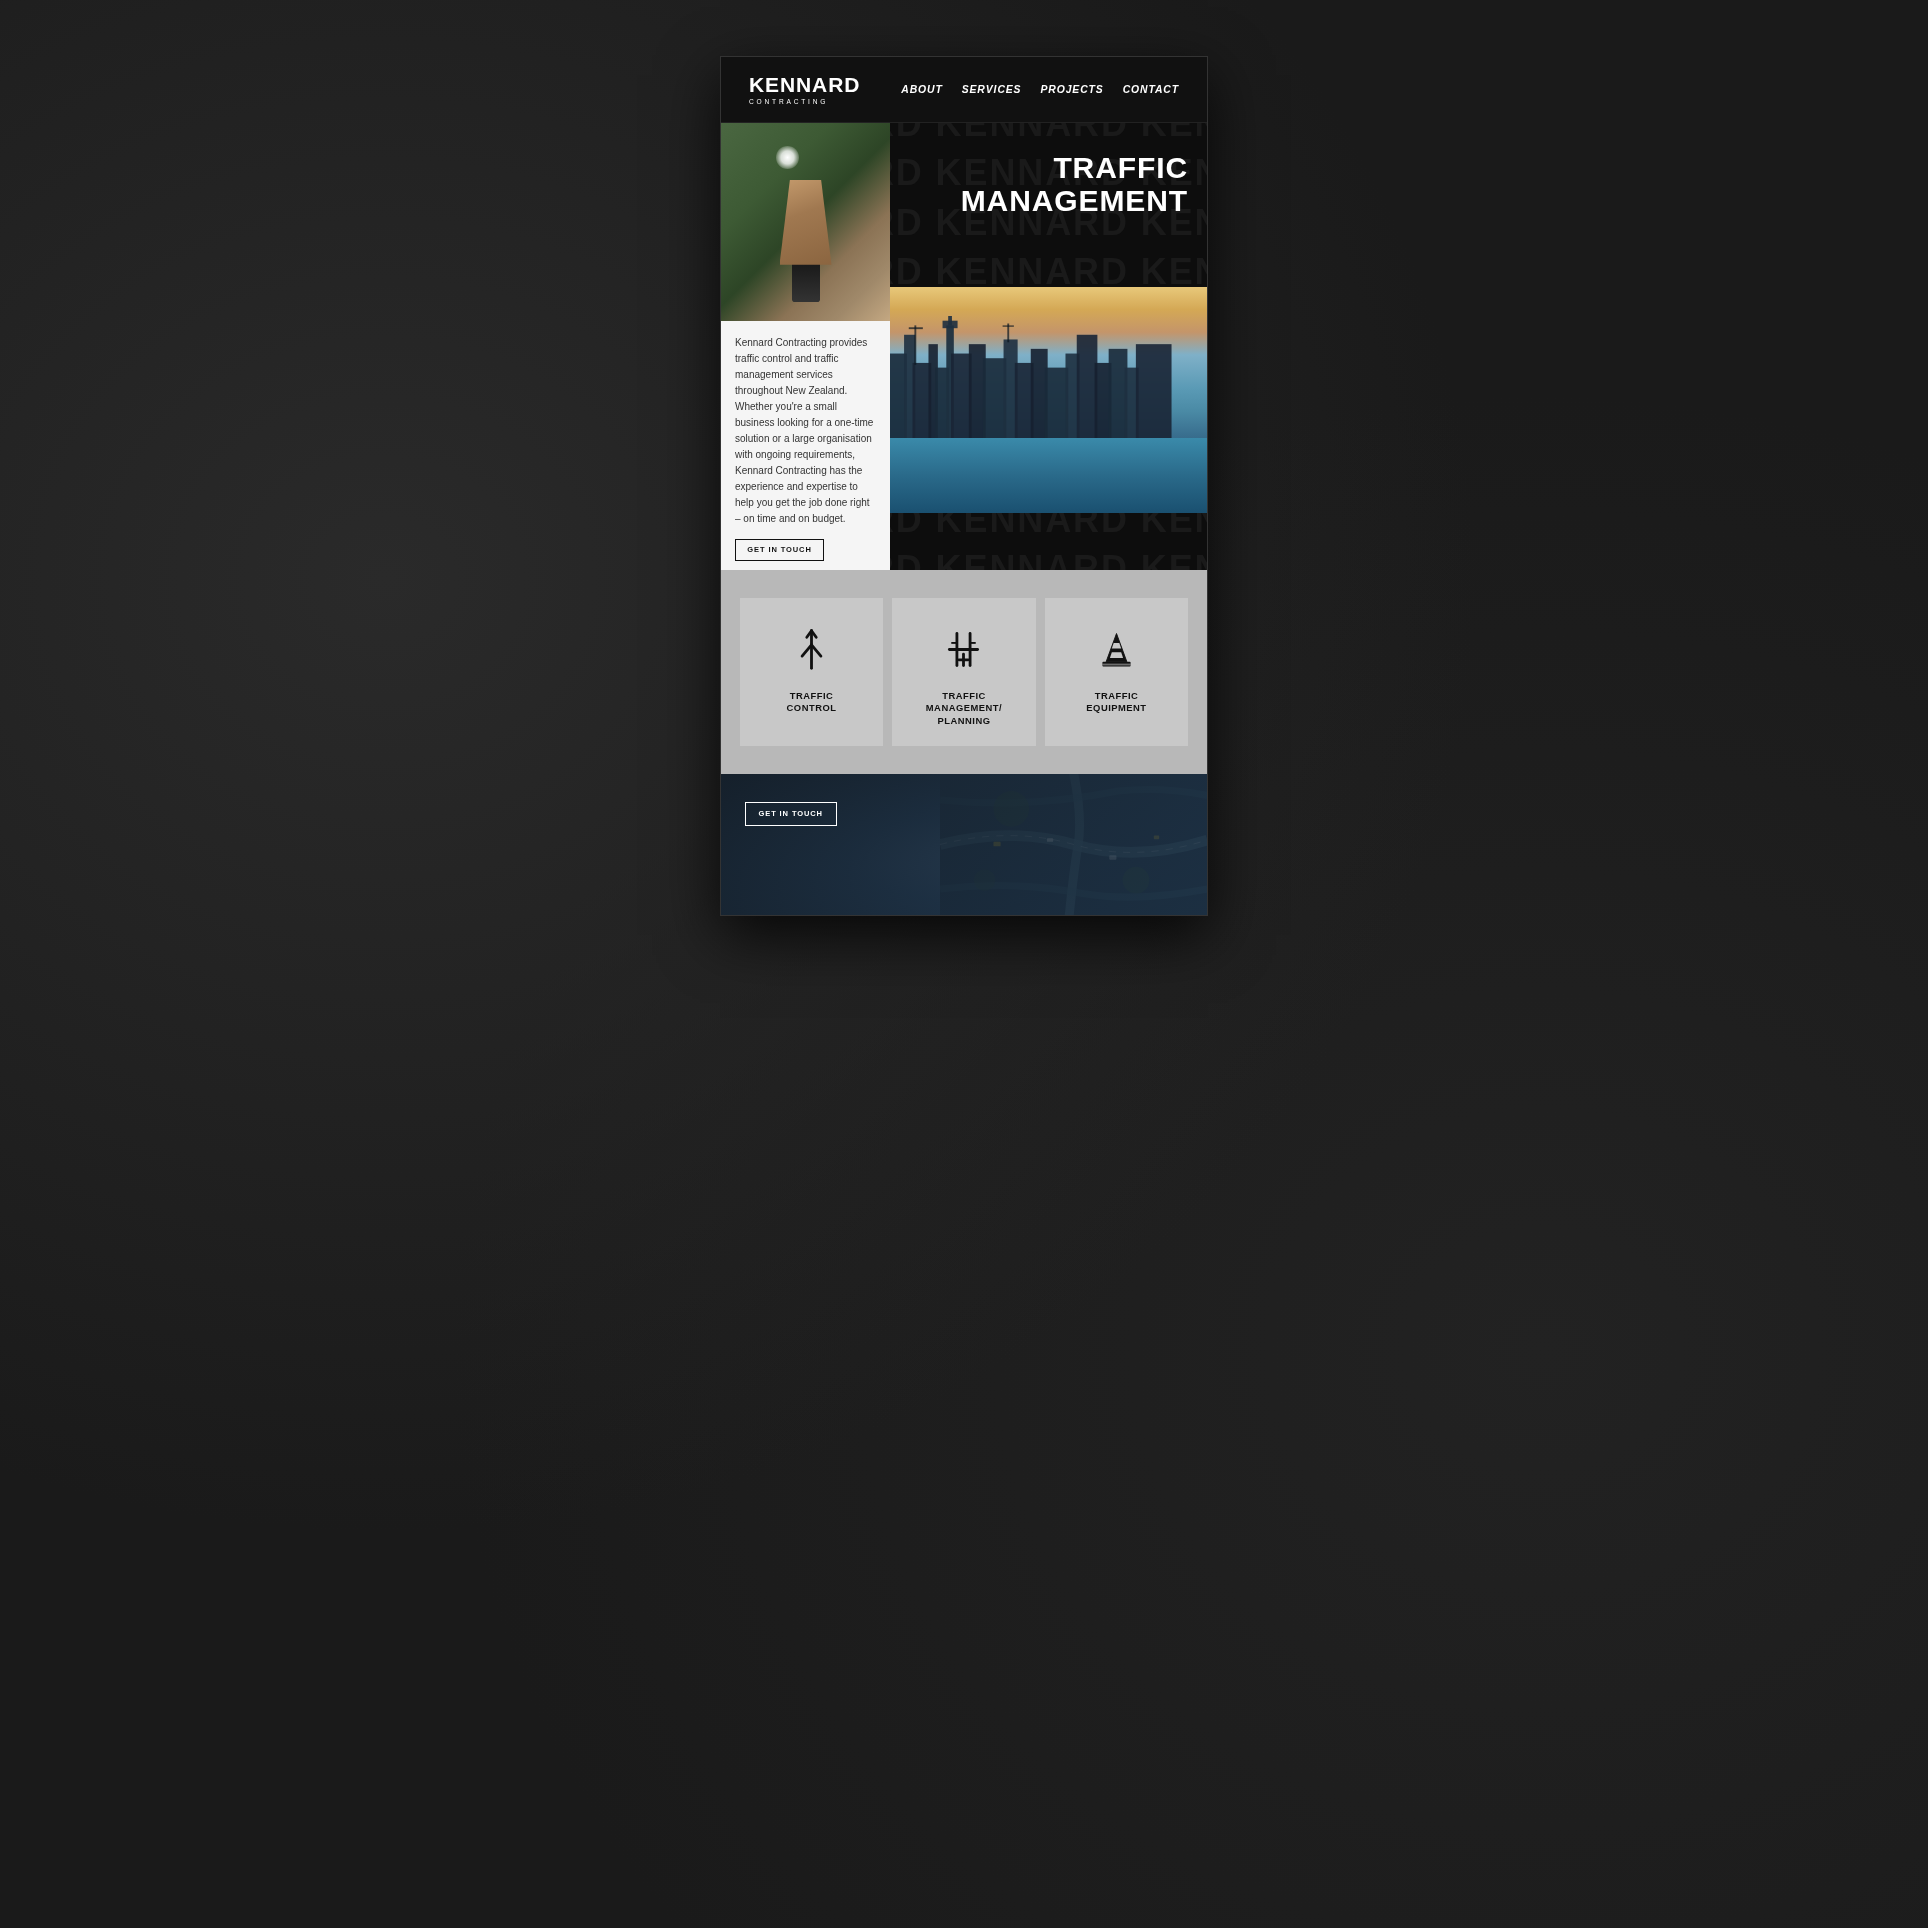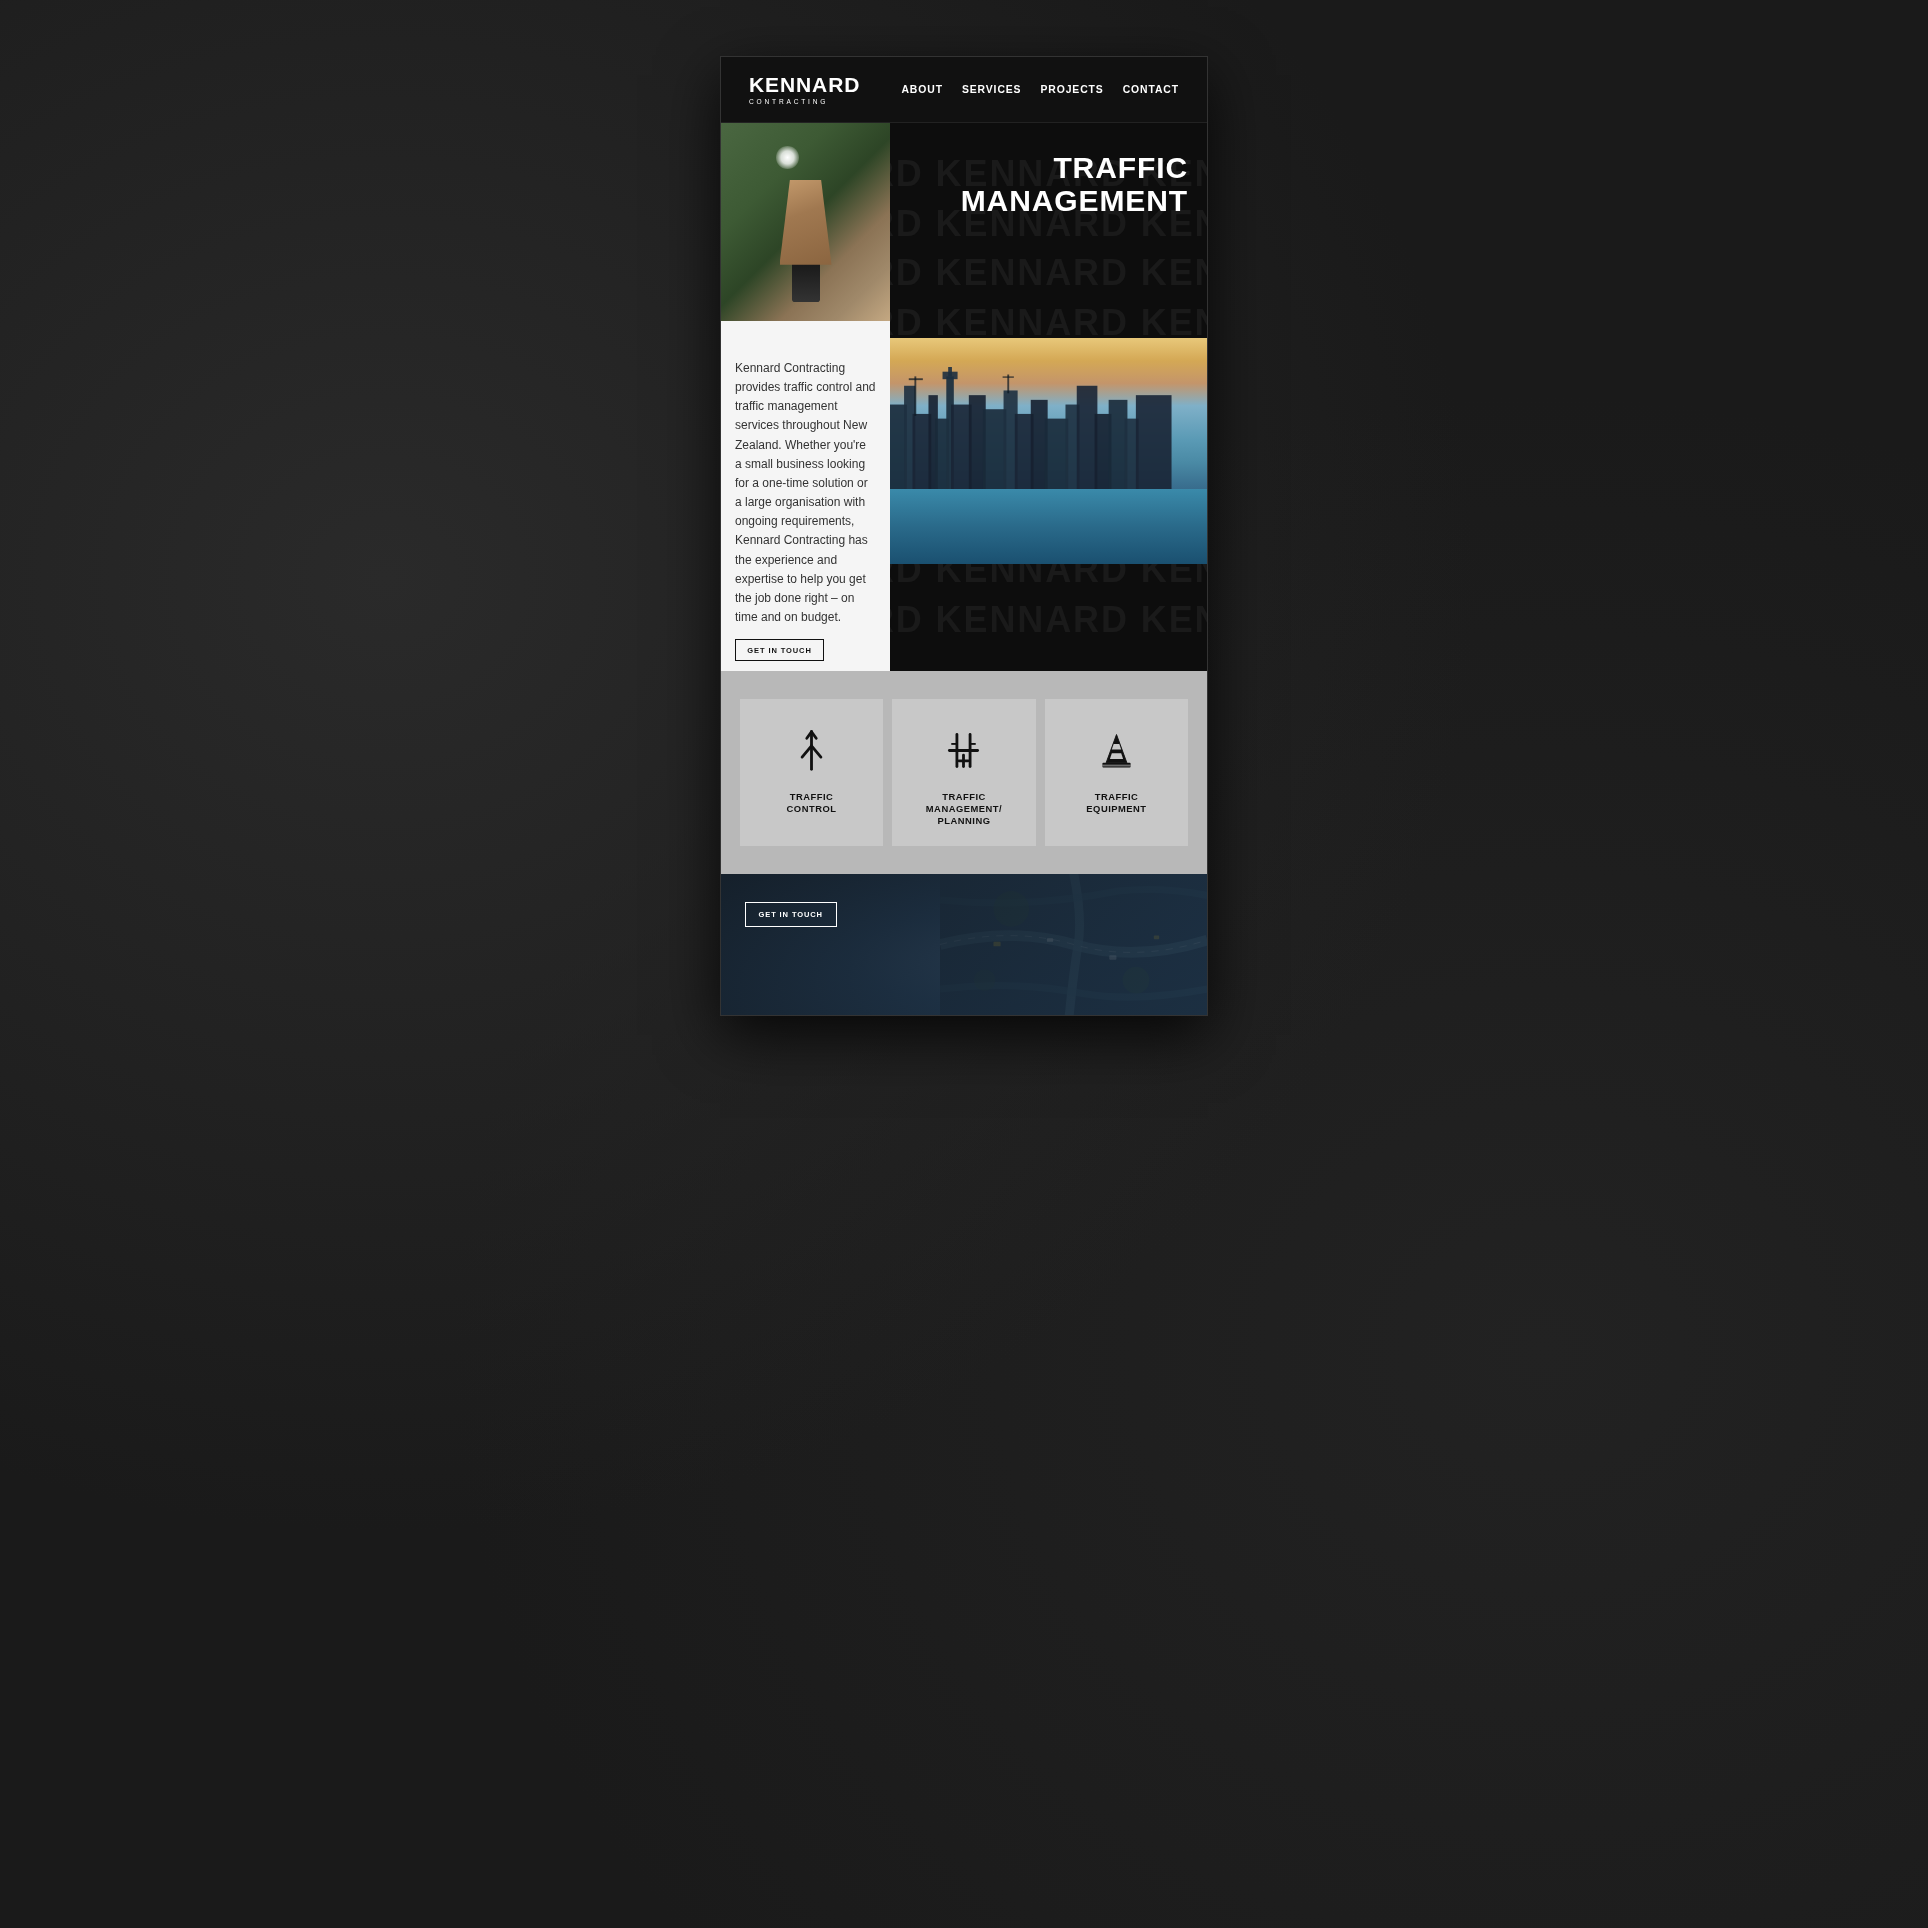--- a/index.html
+++ b/index.html
@@ -48,20 +48,21 @@
       color: #fff;
       font-size: 6.6px;
       letter-spacing: 2.8px;
       text-transform: uppercase;
       margin-top: 2.8px;
     }
 
     .nav-links {
       display: flex;
       gap: 19px;
+      font-style: italic;
     }
 
     .nav-link {
       color: #fff;
       text-decoration: none;
       font-size: 10.4px;
       font-weight: 600;
       letter-spacing: 0.9px;
       text-transform: uppercase;
     }
@@ -206,25 +207,24 @@
     }
 
     .hero-text-area {
       grid-column: 1;
       grid-row: 2;
       background: #f5f5f5;
       padding: 14px 14px 9.4px;
     }
 
     .hero-description {
-      font-size: 12px;
+      font-size: 10px;
       color: #333;
       line-height: 1.6;
       margin-bottom: 11.3px;
-      margin-top: 24px;
     }
 
     .btn-get-touch {
       display: inline-block;
       border: 1.4px solid #111;
       color: #111;
       padding: 5.6px 11.3px;
       font-size: 7.5px;
       font-weight: 700;
       letter-spacing: 0.9px;

